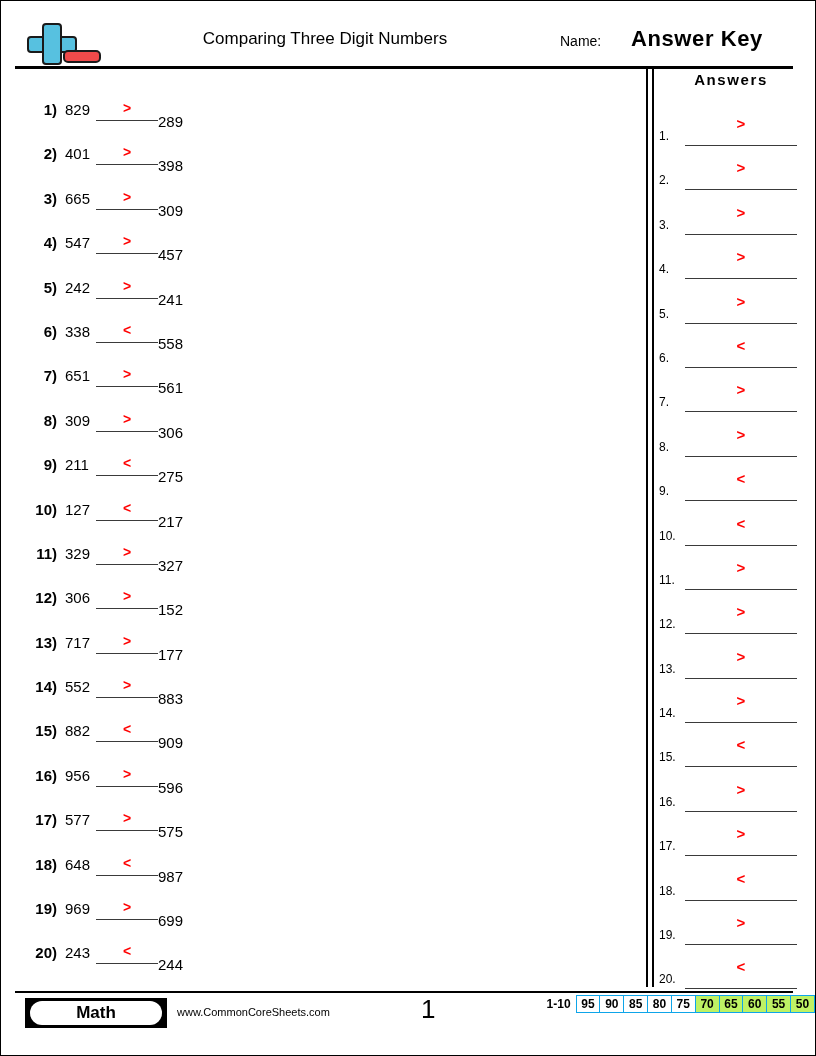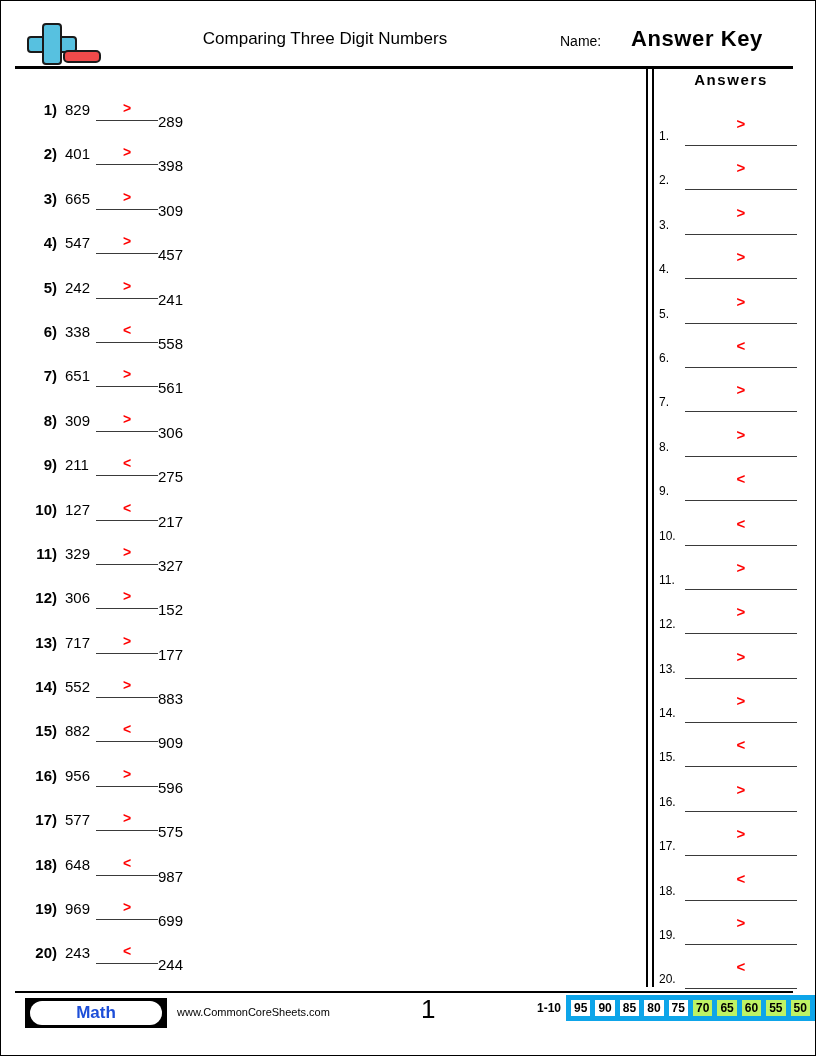--- a/index.html
+++ b/index.html
@@ -260,21 +260,21 @@
     left: 5px;
     top: 3px;
     width: 132px;
     height: 24px;
     background: #ffffff;
     border-radius: 13px;
     text-align: center;
     line-height: 24px;
     font-size: 17px;
     font-weight: bold;
-    color: #1d4ed8;
+    color: #000000;
   }
   #site-url {
     position: absolute;
     left: 176px;
     top: 1005px;
     font-size: 11px;
   }
   #page-number {
     position: absolute;
     left: 420px;
@@ -285,21 +285,21 @@
   
   #scale {
     position: absolute;
     left: 530px;
     top: 994px;
     border-collapse: collapse;
     font-size: 12px;
     font-weight: bold;
   }
   #scale td {
-    border: 5px solid #0ea5e9;
+    border: 1px solid #0ea5e9;
     width: 23px;
     height: 16px;
     text-align: center;
     vertical-align: middle;
     padding: 0;
     background: #ffffff;
   }
   #scale td.rowlabel {
     border: none;
     width: 40px;

